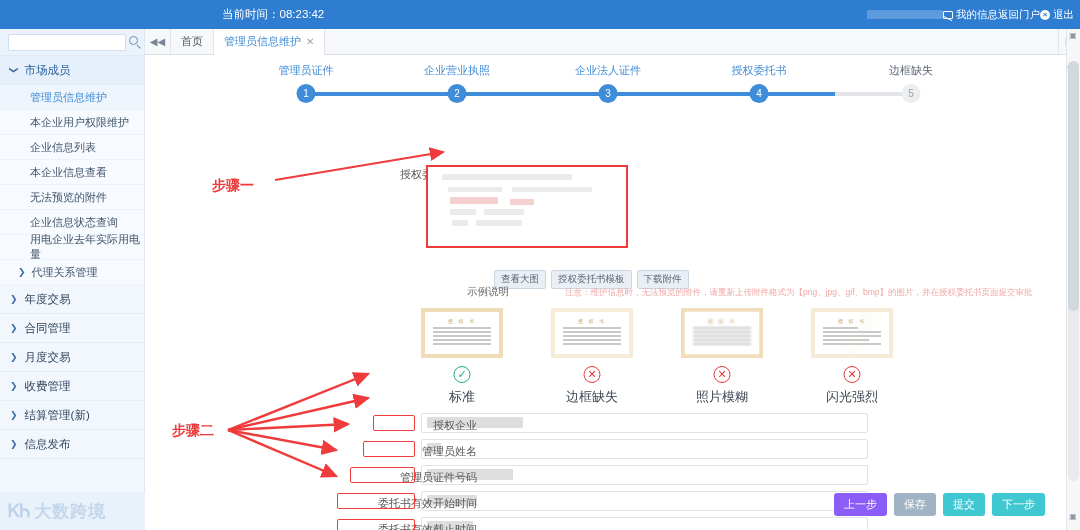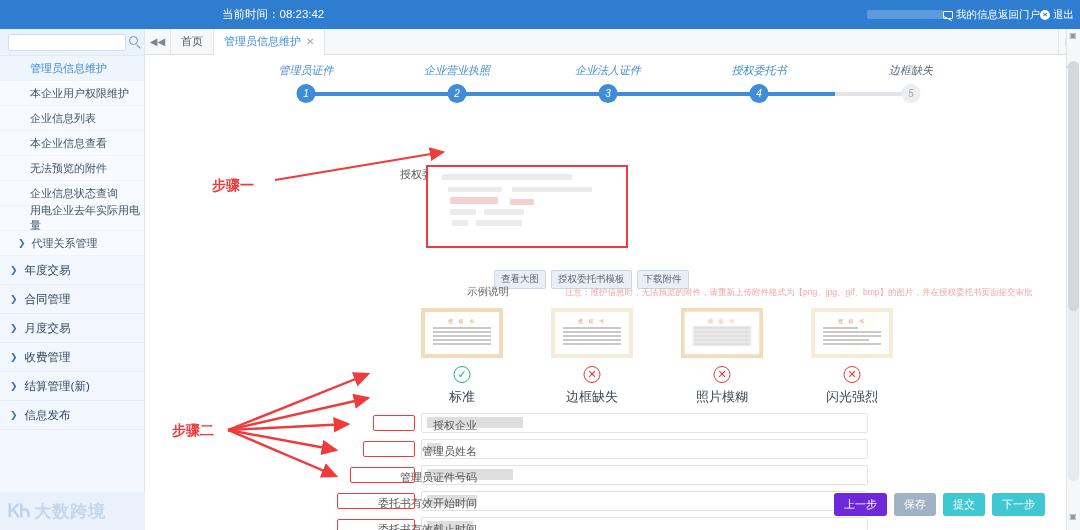--- a/index.html
+++ b/index.html
@@ -68,21 +68,21 @@
   .tab.active { background:#fff; color:#3f8cd8; border-bottom:1px solid #fff; margin-bottom:-1px; }
   .tab .x { font-size:10px; color:#9aa4b0; }
   .tab-fill { flex:1; }
   .tab-right { width:22px; display:flex; align-items:center; justify-content:center;
      color:#7b8694; font-size:10px; cursor:pointer; border-left:1px solid #e2e5e9; }
 
   
   .main { position:absolute; left:145px; top:55px; width:921px; height:475px; background:#fff; overflow:hidden; }
 
   
-  .steps { position:absolute; left:0; top:0; width:921px; height:55px;font-style:italic; }
+  .steps { position:absolute; left:0; top:0; width:921px; height:55px; }
   .step-label { position:absolute; top:8px; font-size:11px; color:#3f8cd8; transform:translateX(-50%); white-space:nowrap; }
   .step-label.gray { color:#5a6775; }
   .step-line { position:absolute; top:37px; height:4px; background:#3f8cd8; }
   .step-line.gray { background:#e2e4e7; }
   .circle { position:absolute; top:29px; width:19px; height:19px; border-radius:50%;
      background:#3f8cd8; color:#fff; font-size:10px; line-height:19px; text-align:center;
      transform:translateX(-50%); cursor:pointer; }
   .circle.gray { background:#eceef0; color:#9aa3ad; }
 
   
@@ -164,20 +164,24 @@
     </div>
   </div>
 </div>
 
 <div class="sidebar">
   <div class="searchrow">
     <div class="searchbox"></div>
     <span class="search-ic"></span>
   </div>
 
+  <div class="grp open">
+    <span class="chev down">❯</span>
+    <span>市场成员</span>
+  </div>
   <div class="subitem sel">
     <span>管理员信息维护</span>
   </div>
   <div class="subitem">
     <span>本企业用户权限维护</span>
   </div>
   <div class="subitem">
     <span>企业信息列表</span>
   </div>
   <div class="subitem">
@@ -364,21 +368,21 @@
     </div>
     <div class="frow">
       <div class="finput"></div>
       <div class="fblur" style="width:46px;"></div>
       <div class="flabel">委托书有效截止时间</div>
       <div class="fbox-hl" style="left:192px; top:2px; width:78px; height:16px;"></div>
     </div>
   </div>
 
   <div class="actions">
-    <button class="abtn" style="background:#6d28d9;">上一步</button>
+    <button class="abtn" style="background:#8b5cf6;">上一步</button>
     <button class="abtn" style="background:#9fb3c4;">保存</button>
     <button class="abtn" style="background:#3fc8d2;">提交</button>
     <button class="abtn" style="background:#3fc8d2;">下一步</button>
   </div>
 </div>
 
 <div class="rail">
   <div class="rail-btn" style="top:2px;">▣</div>
   <div class="mini-collapse">◂</div>
   <div class="scrollbar">

